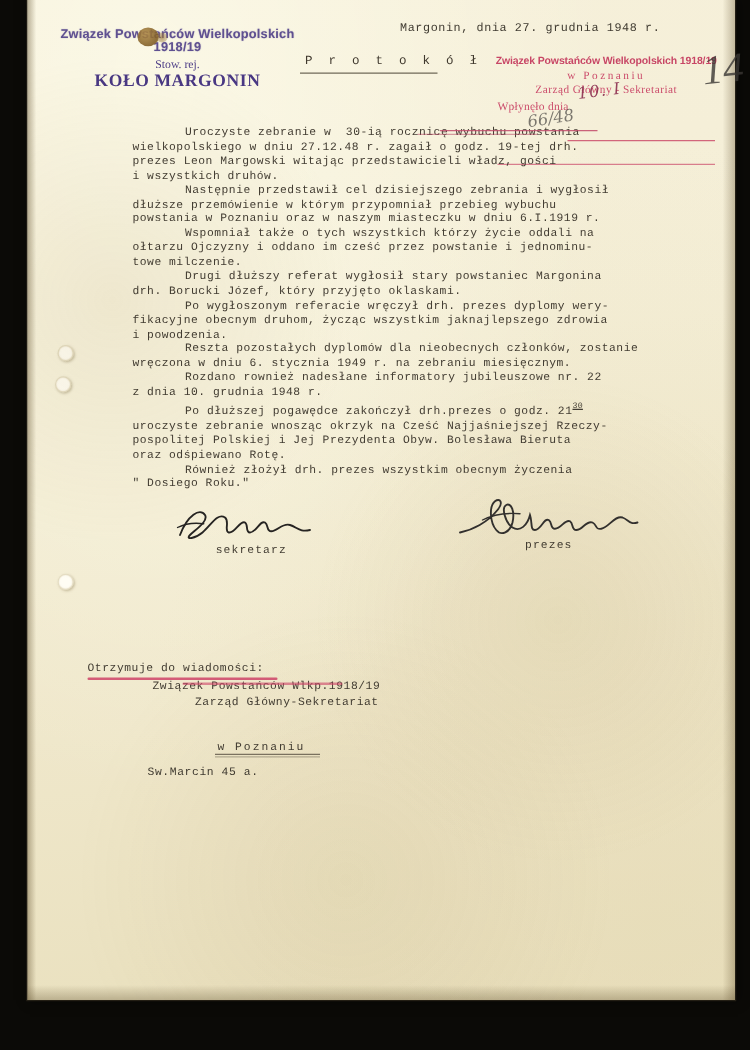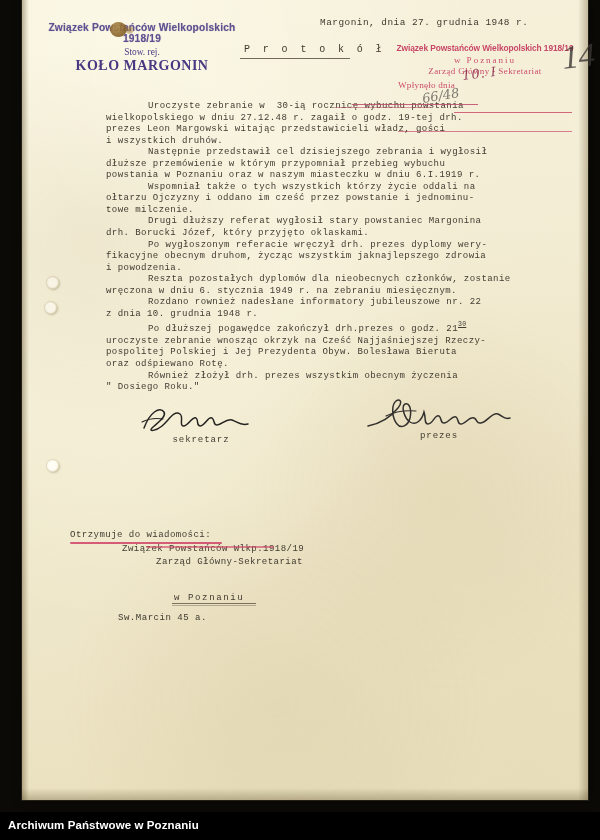--- a/index.html
+++ b/index.html
@@ -229,17 +229,14 @@
     </div>
     <div class="ack-underline"></div>
     <div class="ack-underline2"></div>
 
     <div class="poz">w  Poznaniu</div>
     <div class="poz-rule"></div>
     <div class="poz-rule2"></div>
     <div class="tx" style="left:96px;top:612px;font-size:9.05px;letter-spacing:.5px;">Sw.Marcin 45 a.</div>
   </div>
 
-  <div class="footer">
-    <span>Archiwum Państwowe w Poznaniu</span>
-  </div>
 
 </div>
 
 </body></html>

